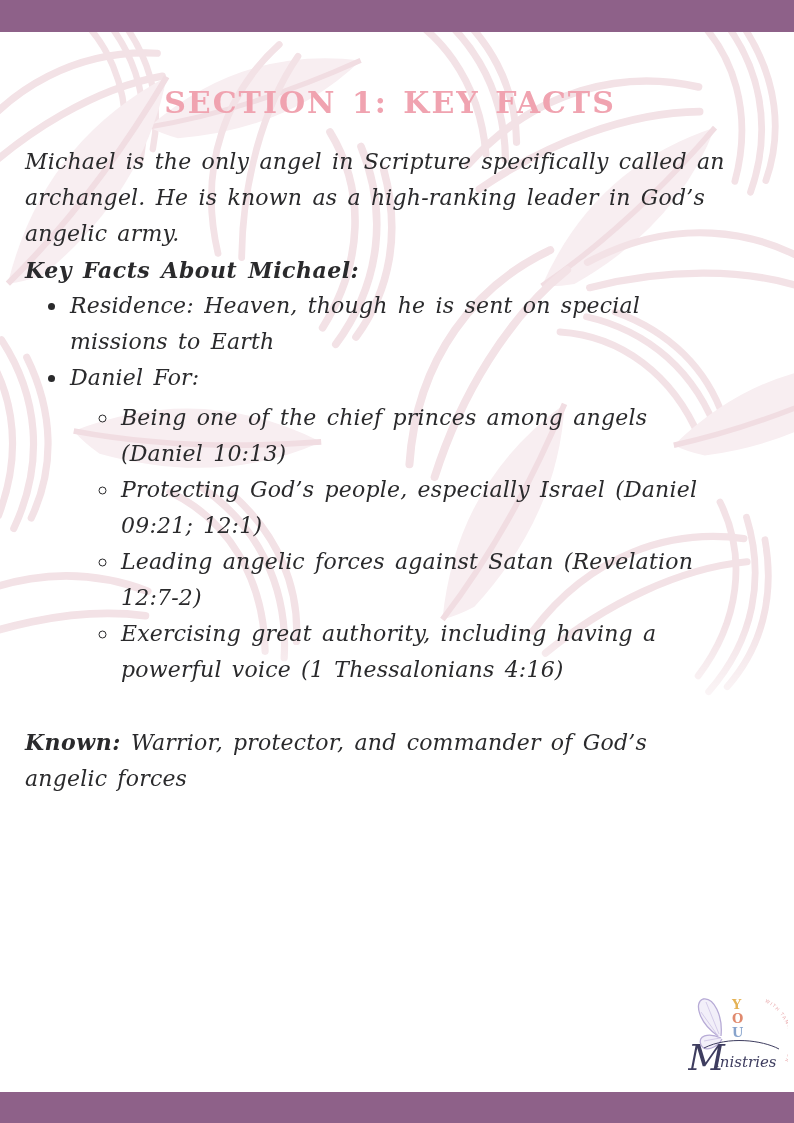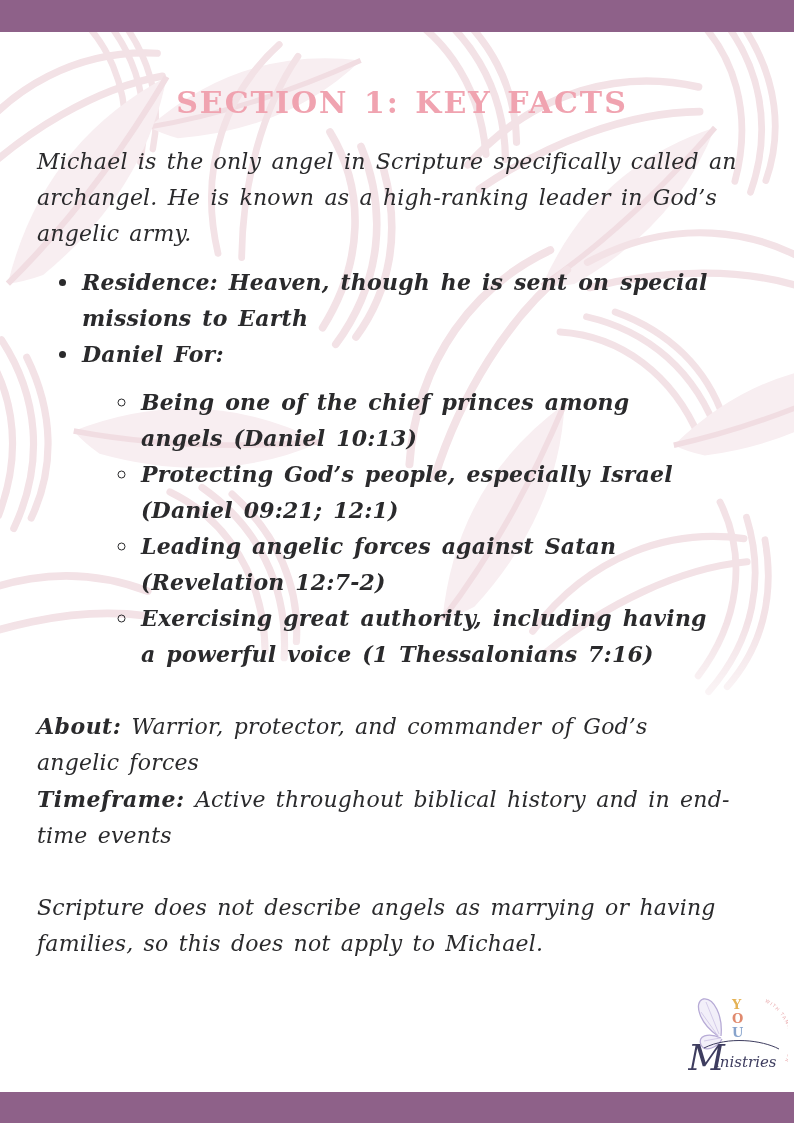--- a/index.html
+++ b/index.html
@@ -6,35 +6,35 @@
   .page {
     position:relative; width:794px; height:1123px; margin:0 auto;
     background:#ffffff; overflow:hidden;
     font-family:"DejaVu Serif", serif; color:#2a2a2c;
   }
   .bar { position:absolute; left:0; right:0; background:#8e6189; }
   .bar-top { top:0; height:32px; }
   .bar-bottom { bottom:0; height:31px; }
   .bg-pattern { position:absolute; top:32px; left:0; pointer-events:none; }
   .content {
-    position:absolute; top:32px; left:37px; width:730px;
+    position:absolute; top:32px; left:25px; width:730px;
     font-style:italic; font-size:22px; line-height:36px;
     word-spacing:3px; letter-spacing:0.2px;
   }
   .page-title {
     margin:54px 0 0 0; text-align:center;
     font-style:normal; font-weight:bold;
     font-size:30px; line-height:34px; letter-spacing:2px;
     color:#f0a3b0;
   }
-  .intro { margin:24px 0 12px 0; }
+  .intro { margin:24px 0 0 0; }
   .kf-heading { margin:0; font-weight:bold; letter-spacing:0.5px; }
   ul.l1 { margin:0; padding-left:43px; list-style:disc; }
-  ul.l2 { margin:12px; padding-left:45px; list-style:circle; }
-  ul.l1 > li { max-width:640px; padding-left:2px;font-weight:bold; }
+  ul.l2 { margin:4px; padding-left:45px; list-style:circle; }
+  ul.l1 > li { max-width:640px; padding-left:2px; }
   ul.l2 > li { max-width:600px; padding-left:2px; }
   .pair { margin:36px 0 0 0; max-width:700px; }
   .pair.tight { margin:0; }
   .pair .label { font-weight:bold; letter-spacing:0.5px; }
   .closing { margin:36px 0 0 0; max-width:710px; }
   .logo { position:absolute; right:6px; bottom:33px; width:100px; height:96px; }
   .logo text { font-family:"DejaVu Serif", serif; }
   .logo .you-letter { font-size:13px; font-weight:bold; }
   .logo .ministries { font-style:italic; fill:#3e3d5f; }
   .logo .arc-text { font-size:4.6px; letter-spacing:1.2px; fill:#e9a9ac; font-family:"DejaVu Sans", sans-serif; }
@@ -89,41 +89,40 @@
   </svg>
 
   <div class="bar bar-top"></div>
 
   <div class="content">
 
     <h1 class="page-title">SECTION 1: KEY FACTS</h1>
 
     <p class="intro">Michael is the only angel in Scripture specifically called an archangel. He is known as a high-ranking leader in God’s angelic army.</p>
 
+    <p class="kf-heading">Key Facts About Michael:</p>
 
     <ul class="l1">
       <li>
         <span>Residence: Heaven, though he is sent on special missions to Earth</span>
       </li>
       <li>
         <span>Daniel For:</span>
         <ul class="l2">
           <li>Being one of the chief princes among angels (Daniel 10:13)</li>
           <li>Protecting God’s people, especially Israel (Daniel 09:21; 12:1)</li>
           <li>Leading angelic forces against Satan (Revelation 12:7-2)</li>
-          <li>Exercising great authority, including having a powerful voice (1 Thessalonians 7:16)</li>
+          <li>Exercising great authority, including having a powerful voice (1 Thessalonians 4:16)</li>
         </ul>
       </li>
     </ul>
 
-    <p class="pair"><span class="label">About:</span> <span>Warrior, protector, and commander of God’s angelic forces</span></p>
+    <p class="pair"><span class="label">Known:</span> <span>Warrior, protector, and commander of God’s angelic forces</span></p>
 
-    <p class="pair tight"><span class="label">Timeframe:</span> <span>Active throughout biblical history and in end-time events</span></p>
 
-    <p class="closing">Scripture does not describe angels as marrying or having families, so this does not apply to Michael.</p>
 
   </div>
 
   <svg class="logo" viewBox="0 0 100 96">
     <defs>
       <path id="arcp" d="M75,7 A44,44 0 0 1 94,72" fill="none"></path>
     </defs>
     <g>
       <path d="M30,42 C10,28 6,8 15,5 C26,3 35,22 33,42" fill="#f2eff9" stroke="#b7abd6" stroke-width="1.3"></path>
       <path d="M33,44 C20,38 9,42 13,51 C17,59 30,53 34,45" fill="#f2eff9" stroke="#b7abd6" stroke-width="1.3"></path>

